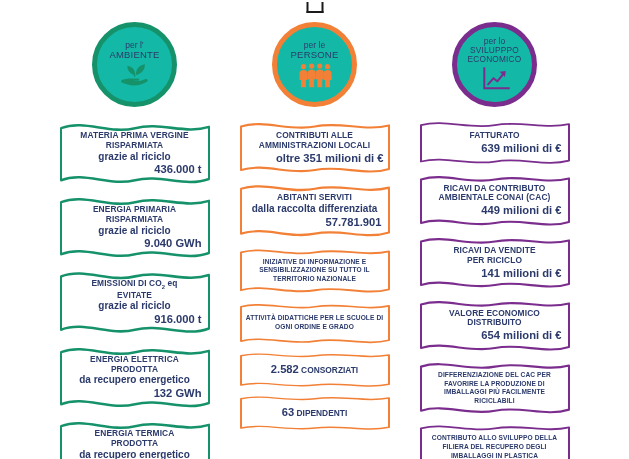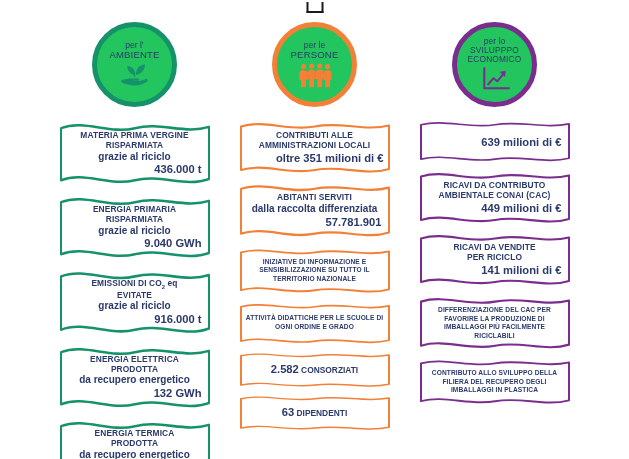--- a/index.html
+++ b/index.html
@@ -30,21 +30,21 @@
     flex-direction:column;
     align-items:center;
   }
   .col-env{margin-right:10px;}
   .col-peo{margin-right:10px;}
 
   
   .circle{
     width:85px;height:85px;border-radius:50%;
     border:5px solid var(--c);
-    background:#22c55e;
+    background:#14b8a6;
     display:flex;flex-direction:column;
     align-items:center;justify-content:center;
     box-sizing:border-box;
     margin-bottom:11px;
   }
   .circle-label{
     color:#2B3A6B;
     text-align:center;
     line-height:1.04;
     margin-bottom:2px;
@@ -294,20 +294,21 @@
     </svg>
         </span>
       </div>
       <div class="ribbons">
         <div class="ribbon h-mid">
           <svg class="frame" viewBox="0 0 152 56" preserveAspectRatio="none">
     <path d="M2,8 C26,1 50,13 76,8 C102,3 126,13 150,7
              L150,48 C126,55 102,44 76,49 C50,54 26,42 2,49 Z" fill="#ffffff" stroke="#7B2D8E" stroke-width="2" stroke-linejoin="round"></path>
   </svg>
           <div class="txt">
+            <span class="title">FATTURATO</span>
             <span class="value">639 milioni di €</span>
           </div>
         </div>
         <div class="ribbon h-mid">
           <svg class="frame" viewBox="0 0 152 56" preserveAspectRatio="none">
     <path d="M2,8 C26,1 50,13 76,8 C102,3 126,13 150,7
              L150,48 C126,55 102,44 76,49 C50,54 26,42 2,49 Z" fill="#ffffff" stroke="#7B2D8E" stroke-width="2" stroke-linejoin="round"></path>
   </svg>
           <div class="txt">
             <span class="title">RICAVI DA CONTRIBUTO</span>
@@ -325,20 +326,31 @@
             <span class="title">PER RICICLO</span>
             <span class="value">141 milioni di €</span>
           </div>
         </div>
         <div class="ribbon h-mid">
           <svg class="frame" viewBox="0 0 152 56" preserveAspectRatio="none">
     <path d="M2,8 C26,1 50,13 76,8 C102,3 126,13 150,7
              L150,48 C126,55 102,44 76,49 C50,54 26,42 2,49 Z" fill="#ffffff" stroke="#7B2D8E" stroke-width="2" stroke-linejoin="round"></path>
   </svg>
           <div class="txt">
+            <span class="title">VALORE ECONOMICO</span>
+            <span class="title">DISTRIBUITO</span>
+            <span class="value">654 milioni di €</span>
+          </div>
+        </div>
+        <div class="ribbon h-mid">
+          <svg class="frame" viewBox="0 0 152 56" preserveAspectRatio="none">
+    <path d="M2,8 C26,1 50,13 76,8 C102,3 126,13 150,7
+             L150,48 C126,55 102,44 76,49 C50,54 26,42 2,49 Z" fill="#ffffff" stroke="#7B2D8E" stroke-width="2" stroke-linejoin="round"></path>
+  </svg>
+          <div class="txt">
             <span class="tiny">DIFFERENZIAZIONE DEL CAC PER FAVORIRE LA PRODUZIONE DI IMBALLAGGI PIÙ FACILMENTE RICICLABILI</span>
           </div>
         </div>
         <div class="ribbon h-mid">
           <svg class="frame" viewBox="0 0 152 56" preserveAspectRatio="none">
     <path d="M2,8 C26,1 50,13 76,8 C102,3 126,13 150,7
              L150,48 C126,55 102,44 76,49 C50,54 26,42 2,49 Z" fill="#ffffff" stroke="#7B2D8E" stroke-width="2" stroke-linejoin="round"></path>
   </svg>
           <div class="txt">
             <span class="tiny">CONTRIBUTO ALLO SVILUPPO DELLA FILIERA DEL RECUPERO DEGLI IMBALLAGGI IN PLASTICA</span>

